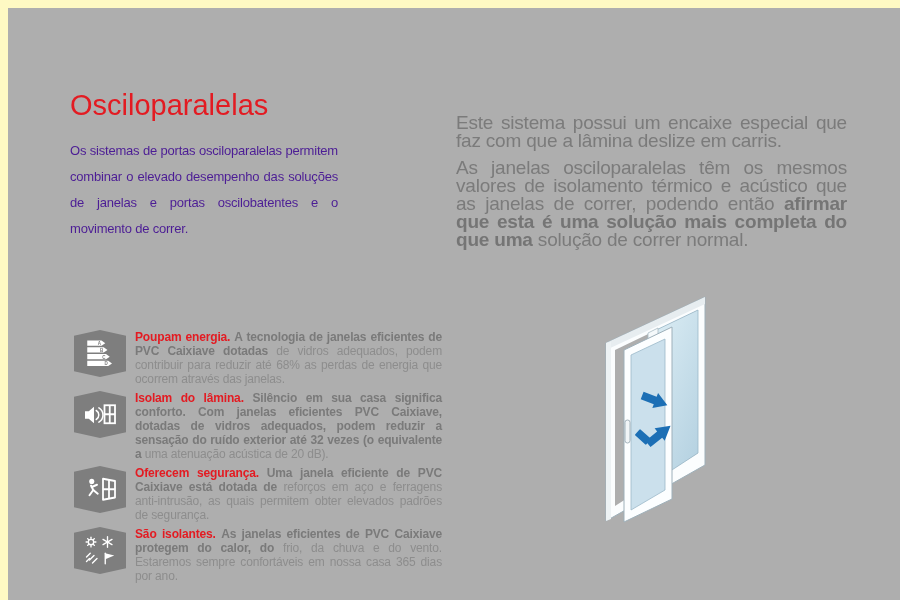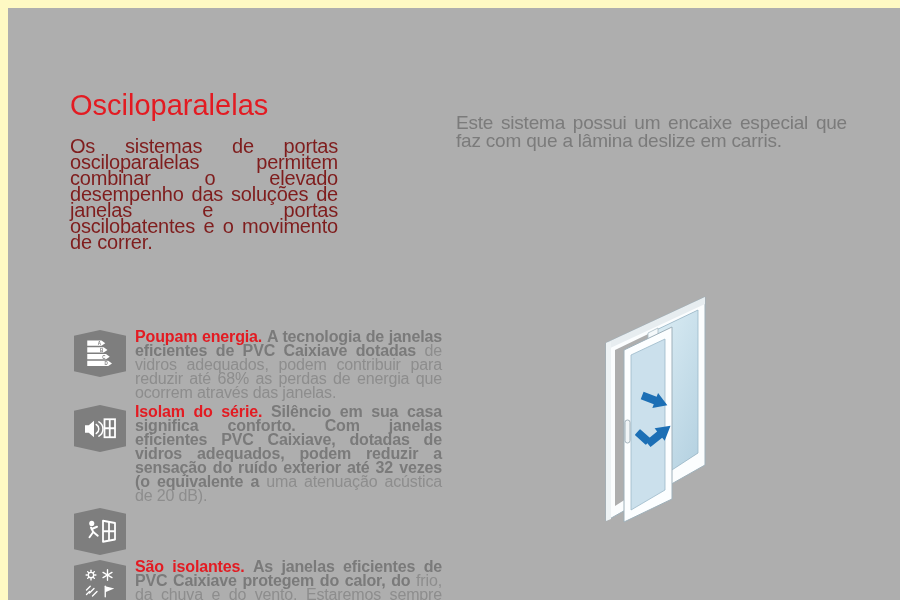--- a/index.html
+++ b/index.html
@@ -7,59 +7,62 @@
     position:relative; width:896px; height:596px;
     background:#aeaeae; border:8px solid #fef9c3;
     font-family:"Liberation Sans", sans-serif; overflow:hidden;
   }
   .title {
     position:absolute; left:62px; top:80px; margin:0;
     font-size:29px; font-weight:normal; line-height:34px; color:#e31b22;
   }
   .col-left {
     position:absolute; left:62px; top:130px; width:268px;
-    font-size:20px; line-height:16px; letter-spacing:-0.2px;
-    color:#7f1d1d; text-align:justify;
+    font-size:13px; line-height:26px; letter-spacing:-0.2px;
+    color:#4c1d95; text-align:justify;
   }
   .col-left p { margin:0 0 9px 0; }
   .col-right {
     position:absolute; left:448px; top:106px; width:391px;
     font-size:19px; line-height:18px; letter-spacing:-0.2px;
     color:#7b7b7b; text-align:justify;
   }
   .col-right p { margin:0 0 9px 0; }
   .b { font-weight:bold; color:#757575; }
   .features { position:absolute; left:66px; top:322px; width:368px; }
   .feature { display:flex; align-items:flex-start; margin-bottom:5px; }
   .hex {
     flex:none; width:52px; height:47px; background:#7e7e7e;
     clip-path:polygon(50% 0%,100% 12%,100% 88%,50% 100%,0% 88%,0% 12%);
     display:flex; align-items:center; justify-content:center;
   }
   .ftext {
-    flex:1; margin:0 0 0 9px; font-size:16px; line-height:14px;
+    flex:1; margin:0 0 0 9px; font-size:12px; line-height:14px;
     letter-spacing:-0.15px; color:#8d8d8d; text-align:justify;
   }
   .lead { color:#e31b22; font-weight:bold; }
   .fb   { color:#7a7a7a; font-weight:bold; }
   .illustration { position:absolute; left:580px; top:285px; width:135px; height:240px; }
 </style>
 </head>
 <body>
 
 <div class="page">
 
   <h1 class="title">Osciloparalelas</h1>
 
   <div class="col-left">
     <p>Os sistemas de portas osciloparalelas permitem combinar o elevado desempenho das soluções de janelas e portas oscilobatentes e o movimento de correr.</p>
   </div>
 
   <div class="col-right">
     <p>Este sistema possui um encaixe especial que faz com que a lâmina deslize em carris.</p>
+    <p><span>As janelas osciloparalelas têm os mesmos valores de isolamento térmico e acústico que as janelas de correr, podendo então</span>
+<span class="b">afirmar que esta é uma solução mais completa do que uma</span>
+<span>solução de correr normal.</span></p>
   </div>
 
   <div class="features">
 
     <div class="feature">
       <div class="hex">
         <svg width="36" height="36" viewBox="0 0 48 48" aria-hidden="true">
           <g fill="#ffffff">
             <path d="M7,6 H26 L31,9.5 26,13 H7 Z"></path>
             <path d="M7,15 H29 L34,18.5 29,22 H7 Z"></path>
@@ -87,41 +90,44 @@
             <path d="M19,18 a7,7 0 0 1 0,12"></path>
             <path d="M22.5,14.5 a11,11 0 0 1 0,19"></path>
           </g>
           <g stroke="#ffffff" fill="none" stroke-width="2.4">
             <rect x="30" y="11" width="14" height="24"></rect>
             <line x1="37" y1="11" x2="37" y2="35"></line>
             <line x1="30" y1="23" x2="44" y2="23"></line>
           </g>
         </svg>
       </div>
-      <p class="ftext"><span class="lead">Isolam do série.</span>
+      <p class="ftext"><span class="lead">Isolam do lâmina.</span>
 <span class="fb">Silêncio em sua casa significa conforto. Com janelas eficientes PVC Caixiave, dotadas de vidros adequados, podem reduzir a sensação do ruído exterior até 32 vezes (o equivalente a</span>
 <span>uma atenuação acústica de 20 dB).</span></p>
     </div>
 
     <div class="feature">
       <div class="hex">
         <svg width="36" height="36" viewBox="0 0 48 48" aria-hidden="true">
           <g stroke="#ffffff" fill="none" stroke-width="2.6" stroke-linecap="round" stroke-linejoin="round">
             <path d="M12,18 L15,24 L10,31"></path>
             <path d="M15,24 L21,29"></path>
             <path d="M13,20 L20,17"></path>
           </g>
           <circle cx="13" cy="12.5" r="3.4" fill="#ffffff"></circle>
           <g stroke="#ffffff" fill="none" stroke-width="2.4" stroke-linejoin="round">
             <path d="M28,9 L44,12 V34 L28,37 Z"></path>
             <line x1="36" y1="10.5" x2="36" y2="35.5"></line>
             <line x1="28" y1="23" x2="44" y2="23"></line>
           </g>
         </svg>
       </div>
+      <p class="ftext"><span class="lead">Oferecem segurança.</span>
+<span class="fb">Uma janela eficiente de PVC Caixiave está dotada de</span>
+<span>reforços em aço e ferragens anti-intrusão, as quais permitem obter elevados padrões de segurança.</span></p>
     </div>
 
     <div class="feature">
       <div class="hex">
         <svg width="36" height="36" viewBox="0 0 48 48" aria-hidden="true">
           <g stroke="#ffffff" stroke-width="1.8" fill="none" stroke-linecap="round">
             <circle cx="12" cy="12" r="3.6"></circle>
             <line x1="12" y1="5.5" x2="12" y2="7.2"></line>
               <line x1="12" y1="16.8" x2="12" y2="18.5"></line>
             <line x1="5.5" y1="12" x2="7.2" y2="12"></line>

